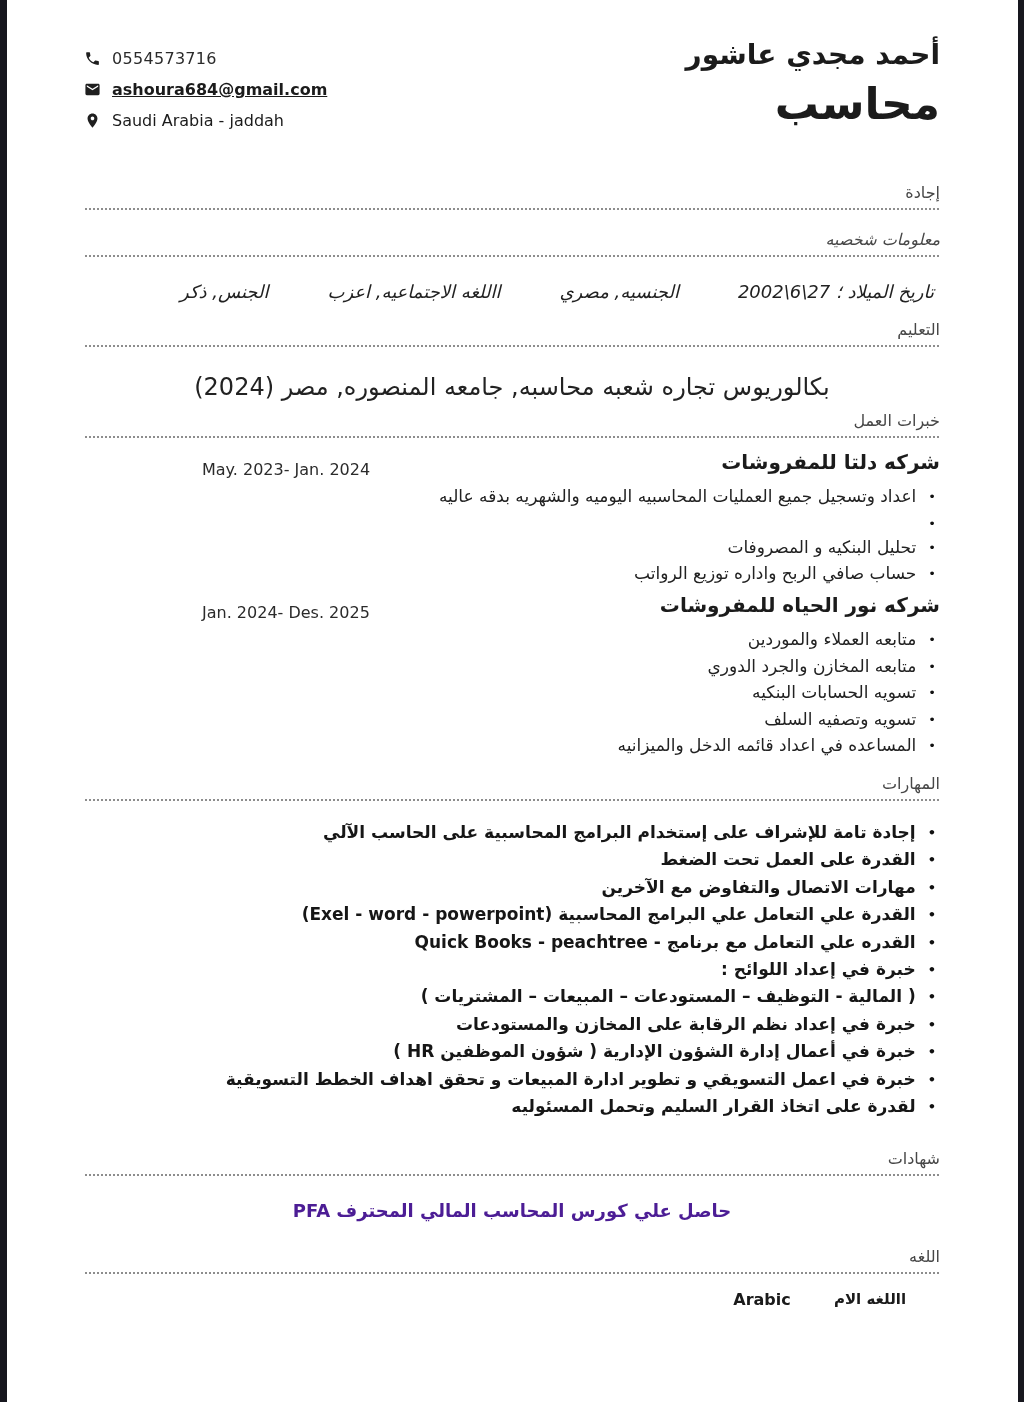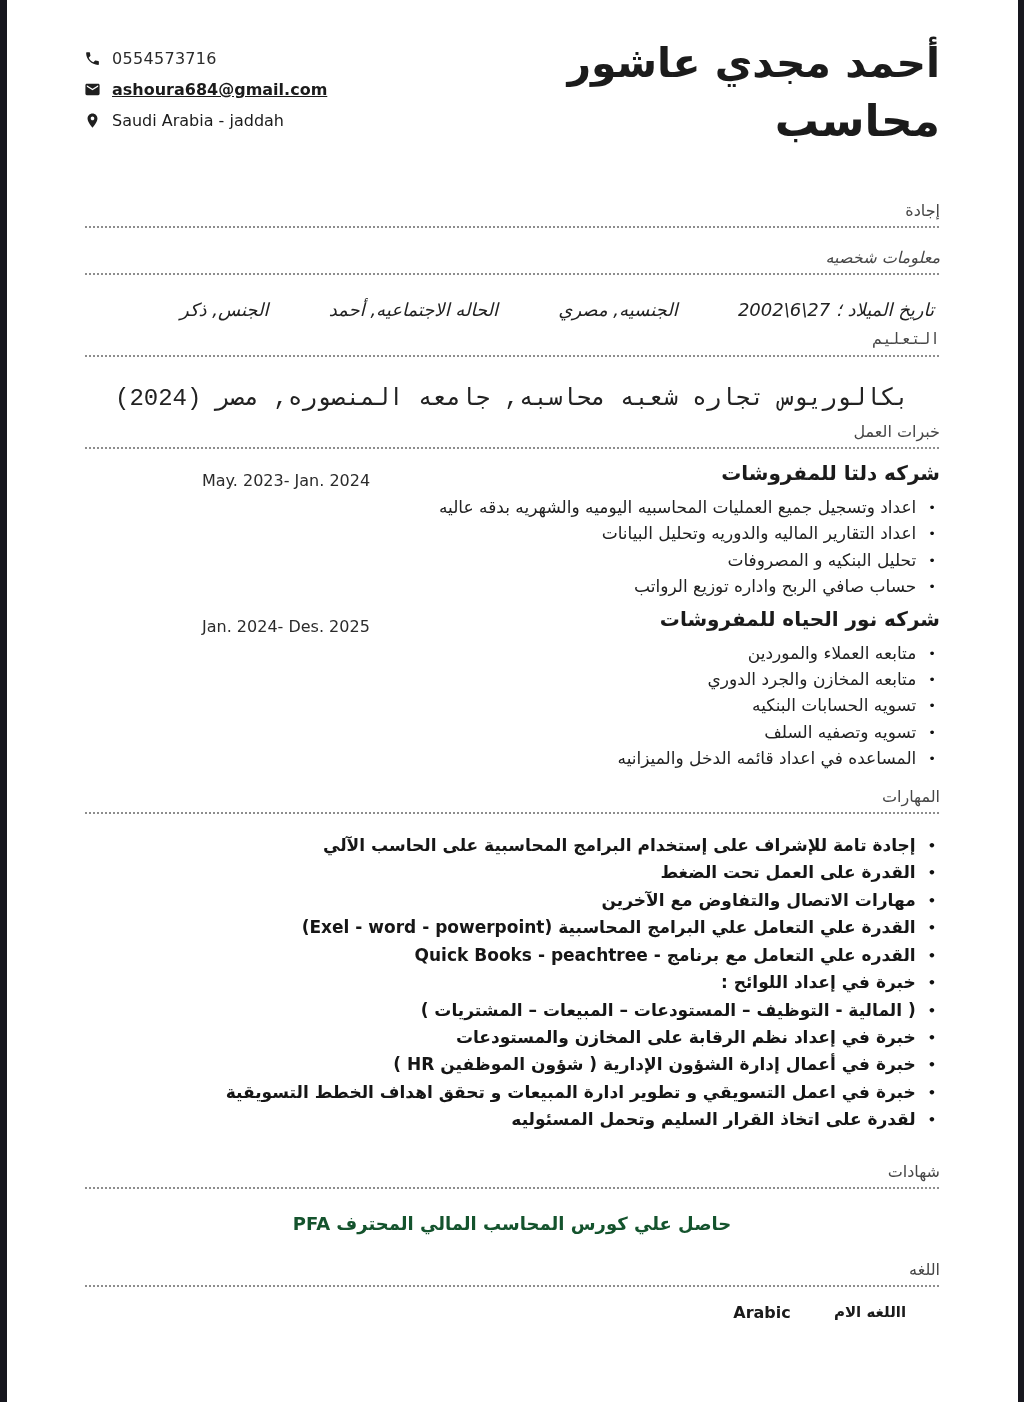--- a/index.html
+++ b/index.html
@@ -9,21 +9,21 @@
   }
   .edge { position:absolute; top:0; height:100%; background:#17171e; z-index:5; }
   .edge.left { left:0; width:7px; }
   .edge.right { right:0; width:6px; }
 
   .page { direction:rtl; padding:36px 84px 0 84px; }
 
   
   .top { display:flex; justify-content:space-between; align-items:flex-start; }
   .name-block { text-align:right; }
-  .name  { margin:0; font-size:41px; font-weight:700; line-height:1.35; color:#1b1b1b; }
+  .name  { margin:0; font-size:28px; font-weight:700; line-height:1.35; color:#1b1b1b; }
   .title { margin:0; font-size:44px; font-weight:700; line-height:1.35; color:#1b1b1b; }
 
   .contact { direction:ltr; text-align:left; padding-top:13px; display:flex; flex-direction:column; gap:12px; }
   .c-row { display:flex; align-items:center; gap:11px; font-size:16px; }
   .c-row svg { width:17px; height:17px; fill:#1f1f1f; flex:none; }
   .c-phone { font-weight:400; color:#2b2b2b; letter-spacing:.3px; }
   .c-email { font-weight:700; color:#1b1b1b; text-decoration:underline; }
   .c-loc   { font-weight:400; color:#1b1b1b; }
 
   
@@ -32,39 +32,39 @@
               background-size:4px 2px; background-repeat:repeat-x; background-position:0 50%; }
 
   .sec-summary      { margin-top:50px; }
   .summary { margin:12px 0 0; font-size:19px; font-weight:700; line-height:1.72;
              text-align:justify; color:#1d1d1d; }
 
   .sec-personal     { margin-top:20px;font-style:italic; }
   .pinfo { display:flex; justify-content:space-between; font-size:18px; margin-top:24px;
            padding-left:96px; padding-right:6px; color:#222; }
 
-  .sec-education    { margin-top:9px;font-family:Liberation Mono, monospace; }
+  .sec-education    { margin-top:18px; }
   .edu { margin:26px 0 0; font-size:24px; text-align:center; color:#222; }
 
   .sec-experience   { margin-top:10px; }
   .job { margin-top:12px; }
   .job + .job { margin-top:8px; }
   .job-head { display:flex; justify-content:space-between; align-items:flex-start; padding-left:118px; }
   .company { font-size:20px; font-weight:700; color:#1b1b1b; }
   .date { direction:ltr; font-size:16px; color:#2b2b2b; margin-top:10px; white-space:nowrap; }
   .bullets { margin-top:6px; display:flex; flex-direction:column; gap:3px; padding-right:4px; }
   .bullet { display:flex; justify-content:flex-start; gap:12px; font-size:17px; line-height:1.38; color:#222; }
   .dot { font-size:13px; padding-top:3px; color:#111; }
 
   .sec-skills       { margin-top:16px; }
   .skills-list { margin-top:20px; display:flex; flex-direction:column; gap:4px; padding-right:4px; }
   .skills-list .bullet { font-weight:700; font-size:17px; color:#161616; }
 
   .sec-certificates { margin-top:30px; }
-  .cert { margin:24px 0 0; font-size:18px; font-weight:700; text-align:center; color:#14532d; }
+  .cert { margin:24px 0 0; font-size:18px; font-weight:700; text-align:center; color:#4c1d95; }
 
   .sec-language     { margin-top:26px; }
   .langs { margin-top:16px; display:flex; flex-direction:column; gap:10px; padding-right:22px; }
   .lang-row { display:flex; align-items:center; gap:20px; }
   .lang-level { width:96px; text-align:center; font-size:15px; font-weight:700; color:#1b1b1b; }
   .lang-name  { width:80px; text-align:center; font-size:16px; font-weight:700; color:#1b1b1b; direction:ltr; }
 </style>
 </head>
 <body>
 
@@ -105,21 +105,21 @@
     <div class="sec-head">إجادة</div>
     <div class="dotline"></div>
   </section>
 
   <section class="sec-personal">
     <div class="sec-head">معلومات شخصيه</div>
     <div class="dotline"></div>
     <div class="pinfo" id="personal-row">
         <div class="pinfo-item">تاريخ الميلاد ؛ 27\6\2002</div>
         <div class="pinfo-item">الجنسيه, مصري</div>
-        <div class="pinfo-item">الحاله الاجتماعيه, أحمد</div>
+        <div class="pinfo-item">االلغه الاجتماعيه, اعزب</div>
         <div class="pinfo-item">الجنس, ذكر</div>
       </div>
   </section>
 
   <section class="sec-education">
     <div class="sec-head">التعليم</div>
     <div class="dotline"></div>
     <p class="edu">بكالوريوس تجاره شعبه محاسبه, جامعه المنصوره, مصر (2024)</p>
   </section>
 
@@ -132,21 +132,20 @@
             <div class="company">شركه دلتا للمفروشات</div>
             <div class="date">May. 2023- Jan. 2024</div>
           </div>
           <div class="bullets">
             <div class="bullet">
               <span class="dot">•</span>
               <span class="btext">اعداد وتسجيل جميع العمليات المحاسبيه اليوميه والشهريه بدقه عاليه</span>
             </div>
             <div class="bullet">
               <span class="dot">•</span>
-              <span class="btext">اعداد التقارير الماليه والدوريه وتحليل البيانات</span>
             </div>
             <div class="bullet">
               <span class="dot">•</span>
               <span class="btext">تحليل البنكيه و المصروفات</span>
             </div>
             <div class="bullet">
               <span class="dot">•</span>
               <span class="btext">حساب صافي الربح واداره توزيع الرواتب</span>
             </div>
           </div>

